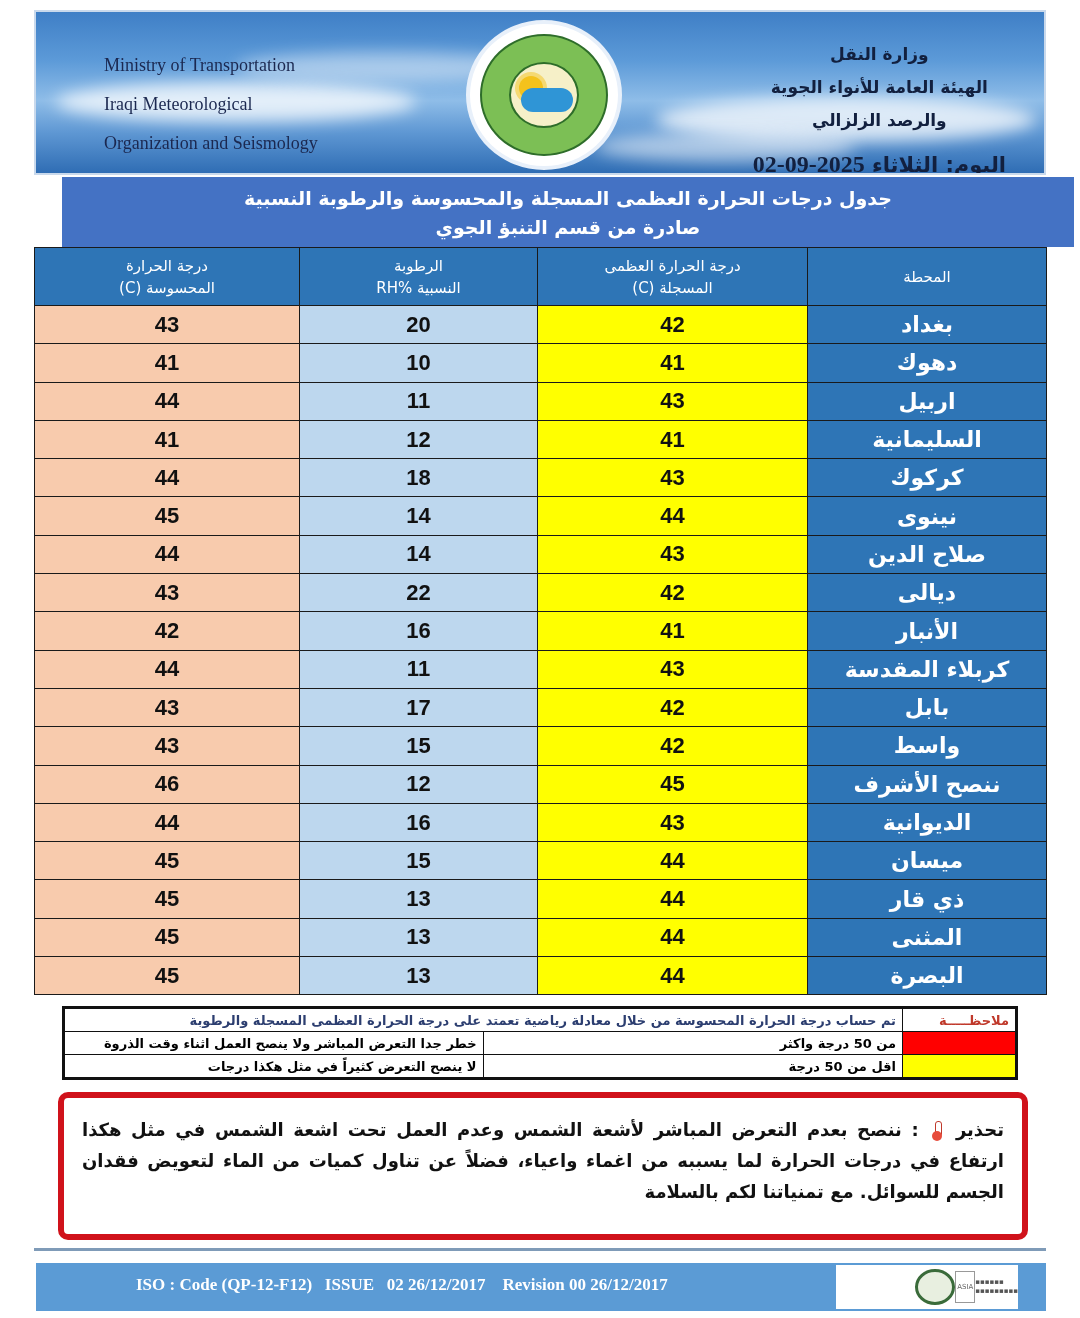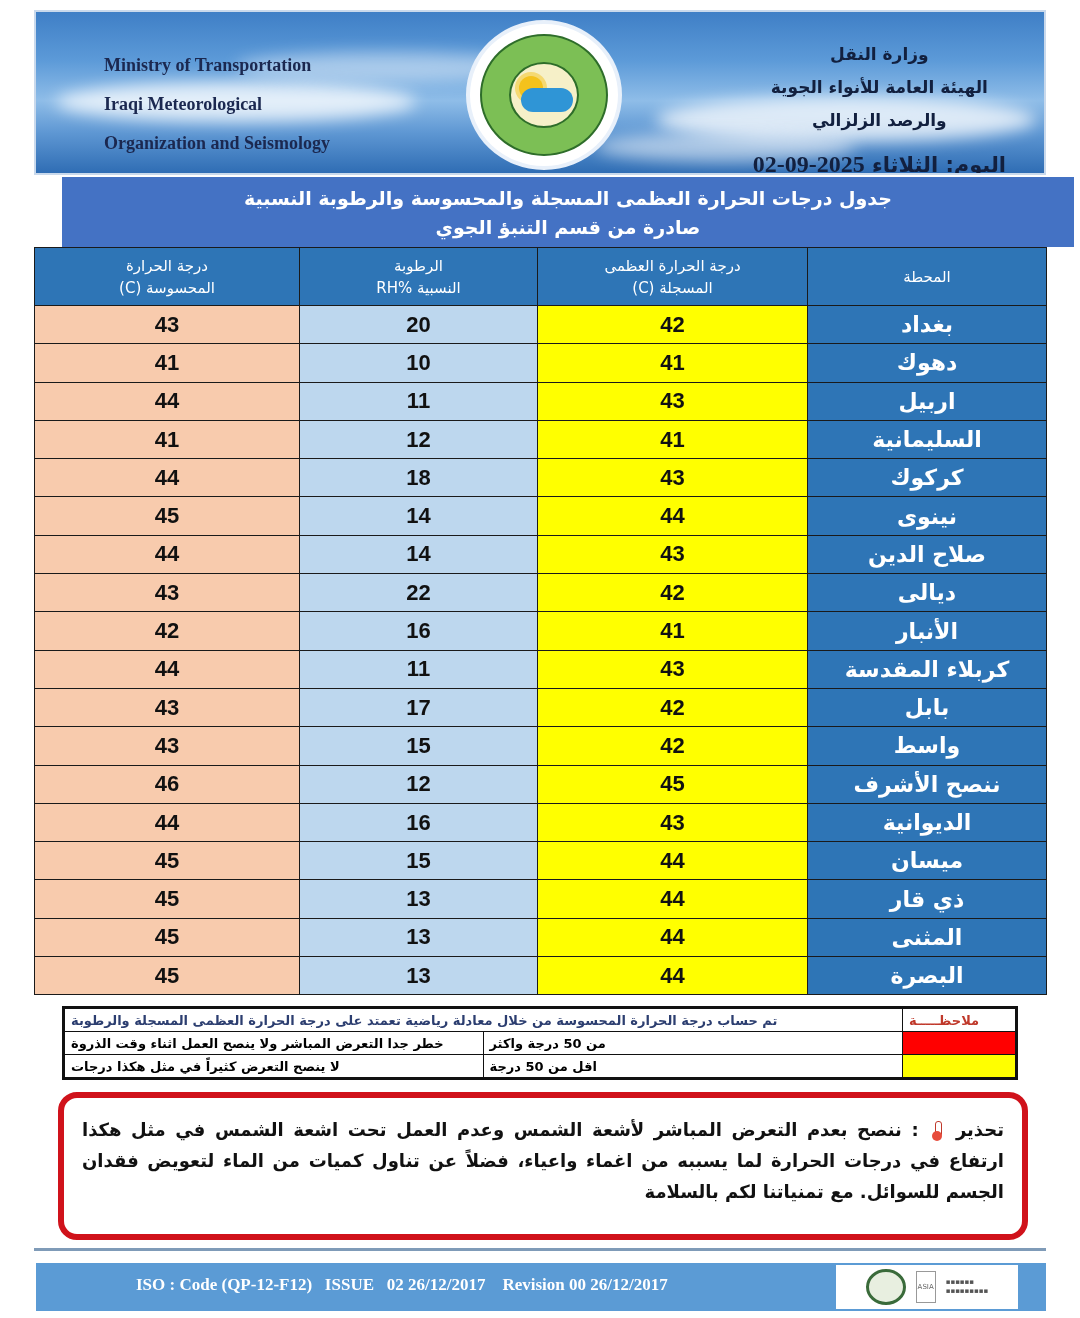--- a/index.html
+++ b/index.html
@@ -11,21 +11,21 @@
 
   
   .banner {
     position: absolute; left: 0; top: 0; width: 1012px; height: 165px;
     background: linear-gradient(180deg, #3f7fc6 0%, #5c9ad8 30%, #8fbde8 55%, #5e97d3 75%, #2f6db4 100%);
     border: 2px solid #c9d9ec; box-sizing: border-box; overflow: hidden;
   }
   .cloud { position: absolute; background: rgba(255,255,255,0.75); border-radius: 50%; filter: blur(8px); }
   .en-title {
     position: absolute; left: 68px; top: 34px; color: #1b2850;
-    font-family: "Liberation Serif", serif; font-weight: bold; font-size: 18px; line-height: 39px;
+    font-family: "Liberation Serif", serif; font-weight: normal; font-size: 18px; line-height: 39px;
   }
   .ar-title {
     position: absolute; right: 38px; top: 26px; color: #12203f; direction: rtl; text-align: center;
     font-family: "DejaVu Sans", sans-serif; font-weight: bold; font-size: 17px; line-height: 33px;
   }
   .ar-title .date-line { font-size: 21px; margin-top: 11px; }
   .logo {
     position: absolute; left: 430px; top: 8px; width: 156px; height: 150px; border-radius: 50%;
     background: #ffffff; border: 4px solid #e8f0fa; box-sizing: border-box;
     display: flex; align-items: center; justify-content: center;
@@ -66,50 +66,50 @@
   col.c-station { width: 239px; }
   col.c-tmax { width: 270px; }
   col.c-rh { width: 238px; }
   col.c-feels { width: 265px; }
 
   
   table.legend {
     position: absolute; left: 28px; top: 996px; width: 956px; border-collapse: collapse; direction: rtl;
     border: 3px solid #111; table-layout: fixed;
   }
-  table.legend td { border: 1px solid #111; height: 22px; font-size: 13px; font-weight: bold; padding: 0 6px; text-align: left; }
+  table.legend td { border: 1px solid #111; height: 22px; font-size: 13px; font-weight: bold; padding: 0 6px; text-align: right; }
   .leg-label { color: #c0392b; width: 100px; }
   .leg-note { color: #2c3e70; }
   .swatch-red { background: #ff0000; }
   .swatch-yellow { background: #ffff00; }
   .leg-range { width: 190px; }
 
   
   .warning {
     position: absolute; left: 24px; top: 1082px; width: 970px; height: 148px;
-    border: 6px solid #d0121b; border-radius: 19px; box-sizing: border-box; background: #fff;
+    border: 6px solid #d0121b; border-radius: 10px; box-sizing: border-box; background: #fff;
     direction: rtl; text-align: justify; padding: 16px 18px 0 18px;
     font-size: 18px; font-weight: bold; line-height: 31px; color: #111;
   }
   .thermo { display: inline-block; width: 10px; height: 20px; position: relative; vertical-align: middle; margin: 0 4px; }
   .thermo .stem { position: absolute; left: 3px; top: 0; width: 5px; height: 14px; border: 1px solid #c0392b; border-radius: 3px; background: #fff; }
   .thermo .bulb { position: absolute; left: 0; bottom: 0; width: 10px; height: 10px; border-radius: 50%; background: #e74c3c; }
 
   
   .footer-line { position: absolute; left: 0; top: 1238px; width: 1012px; height: 3px; background: #7f9bb8; }
   .footer {
     position: absolute; left: 2px; top: 1253px; width: 1010px; height: 48px; background: #5b9bd5;
   }
   .footer-text {
     position: absolute; left: 100px; top: 12px; color: #ffffff; font-family: "Liberation Serif", serif;
     font-weight: bold; font-size: 17px; white-space: pre;
   }
   .footer-logos {
     position: absolute; right: 28px; top: 2px; width: 182px; height: 44px; background: #fff;
-    display: flex; align-items: center; justify-content: center; gap: 10px;
+    display: flex; align-items: center; justify-content: flex-end;
   }
   .cert1 { width: 40px; height: 36px; border-radius: 50%; border: 3px solid #3a6b3a; box-sizing: border-box; background: #e8efe0; }
   .cert2 { width: 18px; height: 30px; border: 1px solid #999; font-size: 7px; color: #666; text-align: center; line-height: 30px; }
   .cert3 { font-size: 7px; color: #555; line-height: 9px; }
 </style>
 </head>
 <body>
 
 <div class="page">
 

